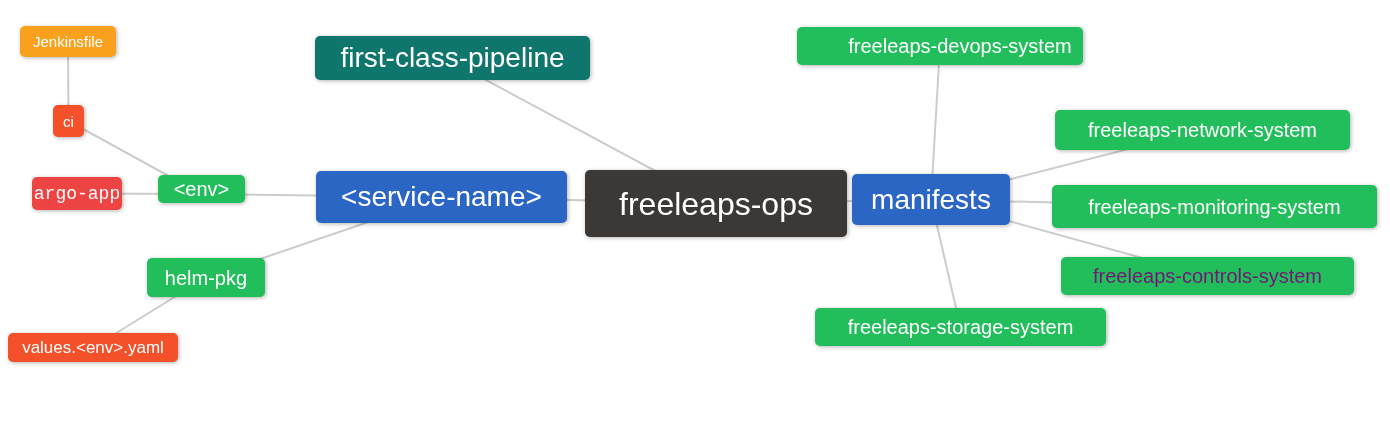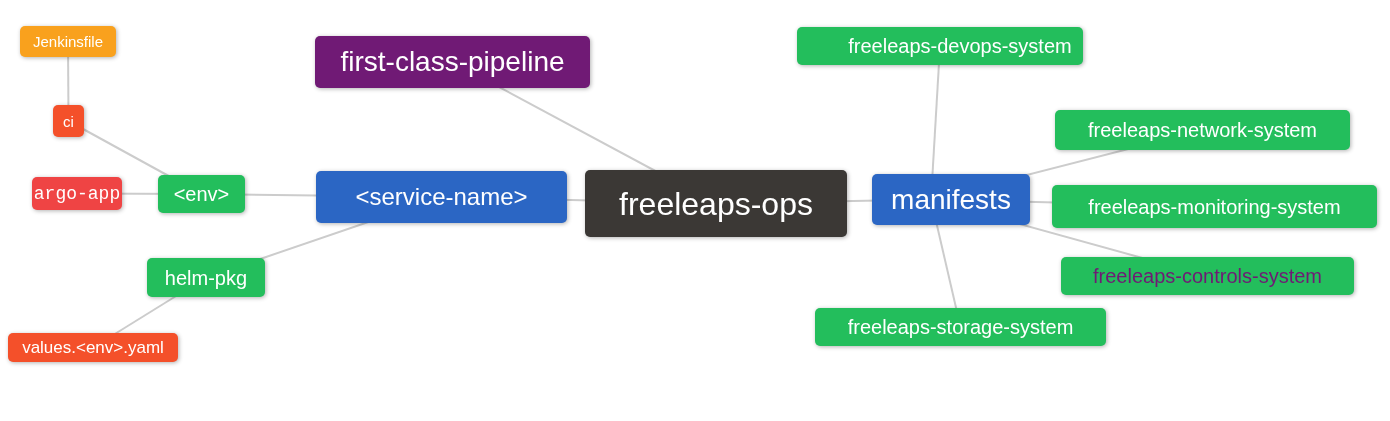--- a/index.html
+++ b/index.html
@@ -54,25 +54,25 @@
       <line x1="931" y1="199.5" x2="940" y2="46" stroke="#cccccc" stroke-width="2"></line>
       <line x1="931" y1="199.5" x2="1202.5" y2="130" stroke="#cccccc" stroke-width="2"></line>
       <line x1="931" y1="199.5" x2="1214.5" y2="206.5" stroke="#cccccc" stroke-width="2"></line>
       <line x1="931" y1="199.5" x2="1207.5" y2="276" stroke="#cccccc" stroke-width="2"></line>
       <line x1="931" y1="199.5" x2="960.5" y2="327" stroke="#cccccc" stroke-width="2"></line>
     </svg>
 
 <div class="node" style="left: 20px; top: 26px; width: 96px; height: 31px; font-size: 15px; background: rgb(249, 161, 29); color: rgb(255, 255, 255);">Jenkinsfile</div>
     <div class="node" style="left: 53px; top: 105px; width: 31px; height: 32px; font-size: 15px; background: rgb(244, 80, 42); color: rgb(255, 255, 255);">ci</div>
     <div class="node" style="left: 32px; top: 177px; width: 90px; height: 33px; font-size: 18px; background: #ef4444; color: rgb(255, 255, 255); font-family: Liberation Mono, monospace;">argo-app</div>
-    <div class="node" style="left: 158px; top: 175px; width: 87px; height: 38px; font-size: 20px; background: rgb(35, 190, 92); color: rgb(255, 255, 255);">&lt;env&gt;</div>
+    <div class="node" style="left: 158px; top: 175px; width: 87px; height: 28px; font-size: 20px; background: rgb(35, 190, 92); color: rgb(255, 255, 255);">&lt;env&gt;</div>
     <div class="node" style="left: 147px; top: 258px; width: 118px; height: 39px; font-size: 20px; background: rgb(35, 190, 92); color: rgb(255, 255, 255);">helm-pkg</div>
     <div class="node" style="left: 8px; top: 333px; width: 170px; height: 29px; font-size: 17px; background: rgb(244, 80, 42); color: rgb(255, 255, 255);">values.&lt;env&gt;.yaml</div>
-    <div class="node" style="left: 315px; top: 36px; width: 275px; height: 52px; font-size: 28px; background: #701a75; color: rgb(255, 255, 255);">first-class-pipeline</div>
-    <div class="node" style="left: 316px; top: 171px; width: 251px; height: 52px; font-size: 24px; background: rgb(43, 102, 196); color: rgb(255, 255, 255);">&lt;service-name&gt;</div>
+    <div class="node" style="left: 315px; top: 36px; width: 275px; height: 44px; font-size: 28px; background: #0f766e; color: rgb(255, 255, 255);">first-class-pipeline</div>
+    <div class="node" style="left: 316px; top: 171px; width: 251px; height: 52px; font-size: 28px; background: rgb(43, 102, 196); color: rgb(255, 255, 255);">&lt;service-name&gt;</div>
     <div class="node" style="left: 585px; top: 170px; width: 262px; height: 67px; font-size: 32px; background: rgb(59, 56, 53); color: rgb(255, 255, 255);">freeleaps-ops</div>
-    <div class="node" style="left: 852px; top: 174px; width: 158px; height: 51px; font-size: 28px; background: rgb(43, 102, 196); color: rgb(255, 255, 255); margin-left: 20px;">manifests</div>
+    <div class="node" style="left: 852px; top: 174px; width: 158px; height: 51px; font-size: 28px; background: rgb(43, 102, 196); color: rgb(255, 255, 255);">manifests</div>
     <div class="node" style="left: 797px; top: 27px; width: 286px; height: 38px; font-size: 20px; background: rgb(35, 190, 92); color: rgb(255, 255, 255); padding-left: 40px;">freeleaps-devops-system</div>
     <div class="node" style="left: 1055px; top: 110px; width: 295px; height: 40px; font-size: 20px; background: rgb(35, 190, 92); color: rgb(255, 255, 255);">freeleaps-network-system</div>
     <div class="node" style="left: 1052px; top: 185px; width: 325px; height: 43px; font-size: 20px; background: rgb(35, 190, 92); color: rgb(255, 255, 255);">freeleaps-monitoring-system</div>
     <div class="node" style="left: 1061px; top: 257px; width: 293px; height: 38px; font-size: 20px; background: rgb(35, 190, 92); color: #701a75;">freeleaps-controls-system</div>
     <div class="node" style="left: 815px; top: 308px; width: 291px; height: 38px; font-size: 20px; background: rgb(35, 190, 92); color: rgb(255, 255, 255);">freeleaps-storage-system</div>
   </div>
 
 </body></html>

